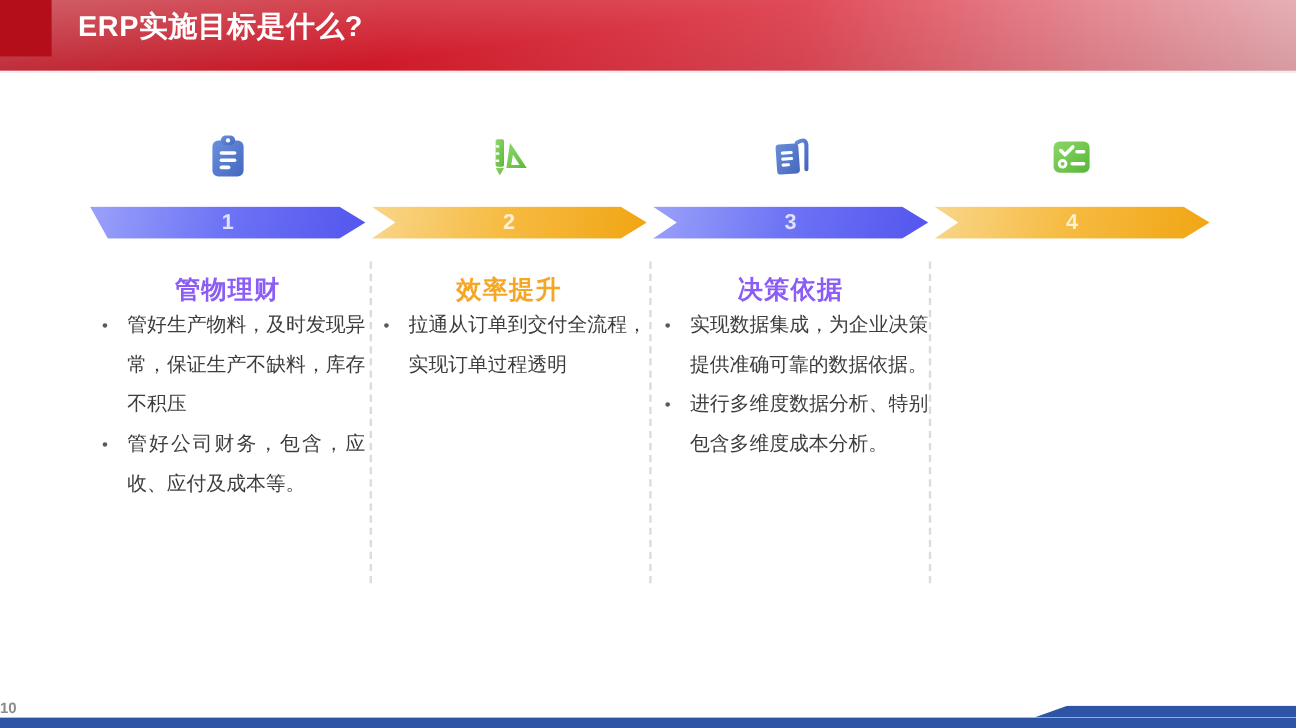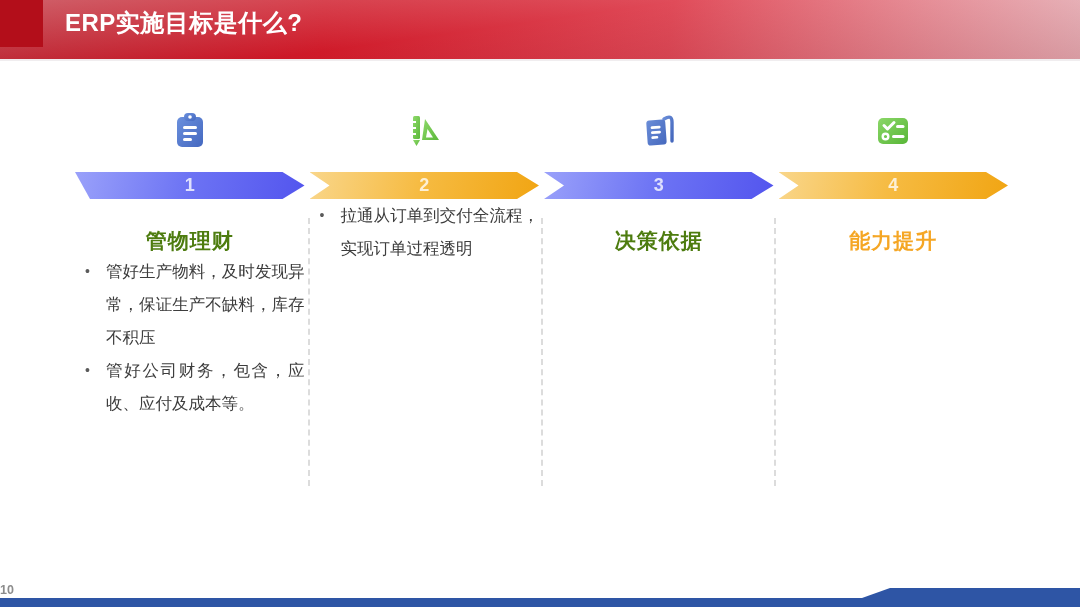--- a/index.html
+++ b/index.html
@@ -45,21 +45,21 @@
     font-size:18px; font-weight:bold; color:rgba(255,255,255,.78);
   }
   .arrow.first { clip-path:polygon(0 0,calc(100% - 22px) 0,100% 50%,calc(100% - 22px) 100%,15px 100%); }
   .arrow.chev  { clip-path:polygon(0 0,calc(100% - 22px) 0,100% 50%,calc(100% - 22px) 100%,0 100%,20px 50%); }
   .arrow.blue   { background:linear-gradient(102deg,#9aa1fa 0%,#6d74f4 48%,#5355ee 100%); }
   .arrow.orange { background:linear-gradient(102deg,#f9d68a 0%,#f6bb42 48%,#f1a513 100%); }
 
   .col-title {
     margin-top:28px; text-align:center; font-size:21px; font-weight:bold; letter-spacing:1px;
   }
-  .col-title.t-blue   { color:#4d7c0f; }
+  .col-title.t-blue   { color:#8b5cf6; }
   .col-title.t-orange { color:#f5a624; }
 
   .bullets { list-style:none; }
   .bullets li {
     position:relative; padding-left:31px; font-size:16.5px; line-height:33px;
     color:#3d3d3d; text-align:justify;
   }
   .bullets li::before {
     content:"•"; position:absolute; left:10px; top:0; color:#5a5a5a; font-size:14px;
   }
@@ -138,20 +138,21 @@
           <rect x="11" y="12" width="3" height="2" fill="#ffffff"></rect>
           <rect x="11" y="18" width="3" height="2" fill="#ffffff"></rect>
           <rect x="11" y="24" width="3" height="2" fill="#ffffff"></rect>
           <path d="M23 10 L37 31 L20 31 Z" fill="url(#gg1)"></path>
           <path d="M25.5 20 L31 28.5 L24 28.5 Z" fill="#ffffff"></path>
         </svg>
       </div>
       <div class="arrow chev orange">
         <span>2</span>
       </div>
+      <h2 class="col-title t-orange">效率提升</h2>
       <ul class="bullets">
         <li>拉通从订单到交付全流程，实现订单过程透明</li>
       </ul>
     </section>
 
     <section class="col">
       <div class="icon-wrap">
         <svg viewBox="0 0 44 44" aria-hidden="true">
           <defs>
             <linearGradient id="gb2" x1="0" y1="0" x2="1" y2="1">
@@ -165,20 +166,24 @@
             <rect x="14" y="17" width="10" height="2.6" rx="1.3" fill="#ffffff"></rect>
             <rect x="14" y="22" width="10" height="2.6" rx="1.3" fill="#ffffff"></rect>
             <rect x="14" y="27" width="7" height="2.6" rx="1.3" fill="#ffffff"></rect>
           </g>
         </svg>
       </div>
       <div class="arrow chev blue">
         <span>3</span>
       </div>
       <h2 class="col-title t-blue">决策依据</h2>
+      <ul class="bullets">
+        <li>实现数据集成，为企业决策提供准确可靠的数据依据。</li>
+        <li>进行多维度数据分析、特别包含多维度成本分析。</li>
+      </ul>
     </section>
 
     <section class="col">
       <div class="icon-wrap">
         <svg viewBox="0 0 44 44" aria-hidden="true">
           <defs>
             <linearGradient id="gg2" x1="0" y1="0" x2="1" y2="1">
               <stop offset="0" stop-color="#8bd768"></stop>
                 <stop offset="1" stop-color="#58b637"></stop>
             </linearGradient>
@@ -186,21 +191,20 @@
           <rect x="7" y="9" width="30" height="26" rx="5" fill="url(#gg2)"></rect>
           <path d="M13 16.5 l3.5 3.5 L23 13.5" fill="none" stroke="#ffffff" stroke-width="3" stroke-linecap="round" stroke-linejoin="round"></path>
           <rect x="25" y="16" width="8.5" height="3" rx="1.5" fill="#ffffff"></rect>
           <circle cx="14.5" cy="27.5" r="2.8" fill="none" stroke="#ffffff" stroke-width="2.4"></circle>
           <rect x="21" y="26" width="12.5" height="3" rx="1.5" fill="#ffffff"></rect>
         </svg>
       </div>
       <div class="arrow chev orange">
         <span>4</span>
       </div>
-      <h2 class="col-title t-orange">能力提升</h2>
     </section>
 
     <div class="divider d1"></div>
     <div class="divider d2"></div>
     <div class="divider d3"></div>
   </div>
 
   <div class="page-num">10</div>
   <div class="bottom-wedge"></div>
   <div class="bottom-bar"></div>

